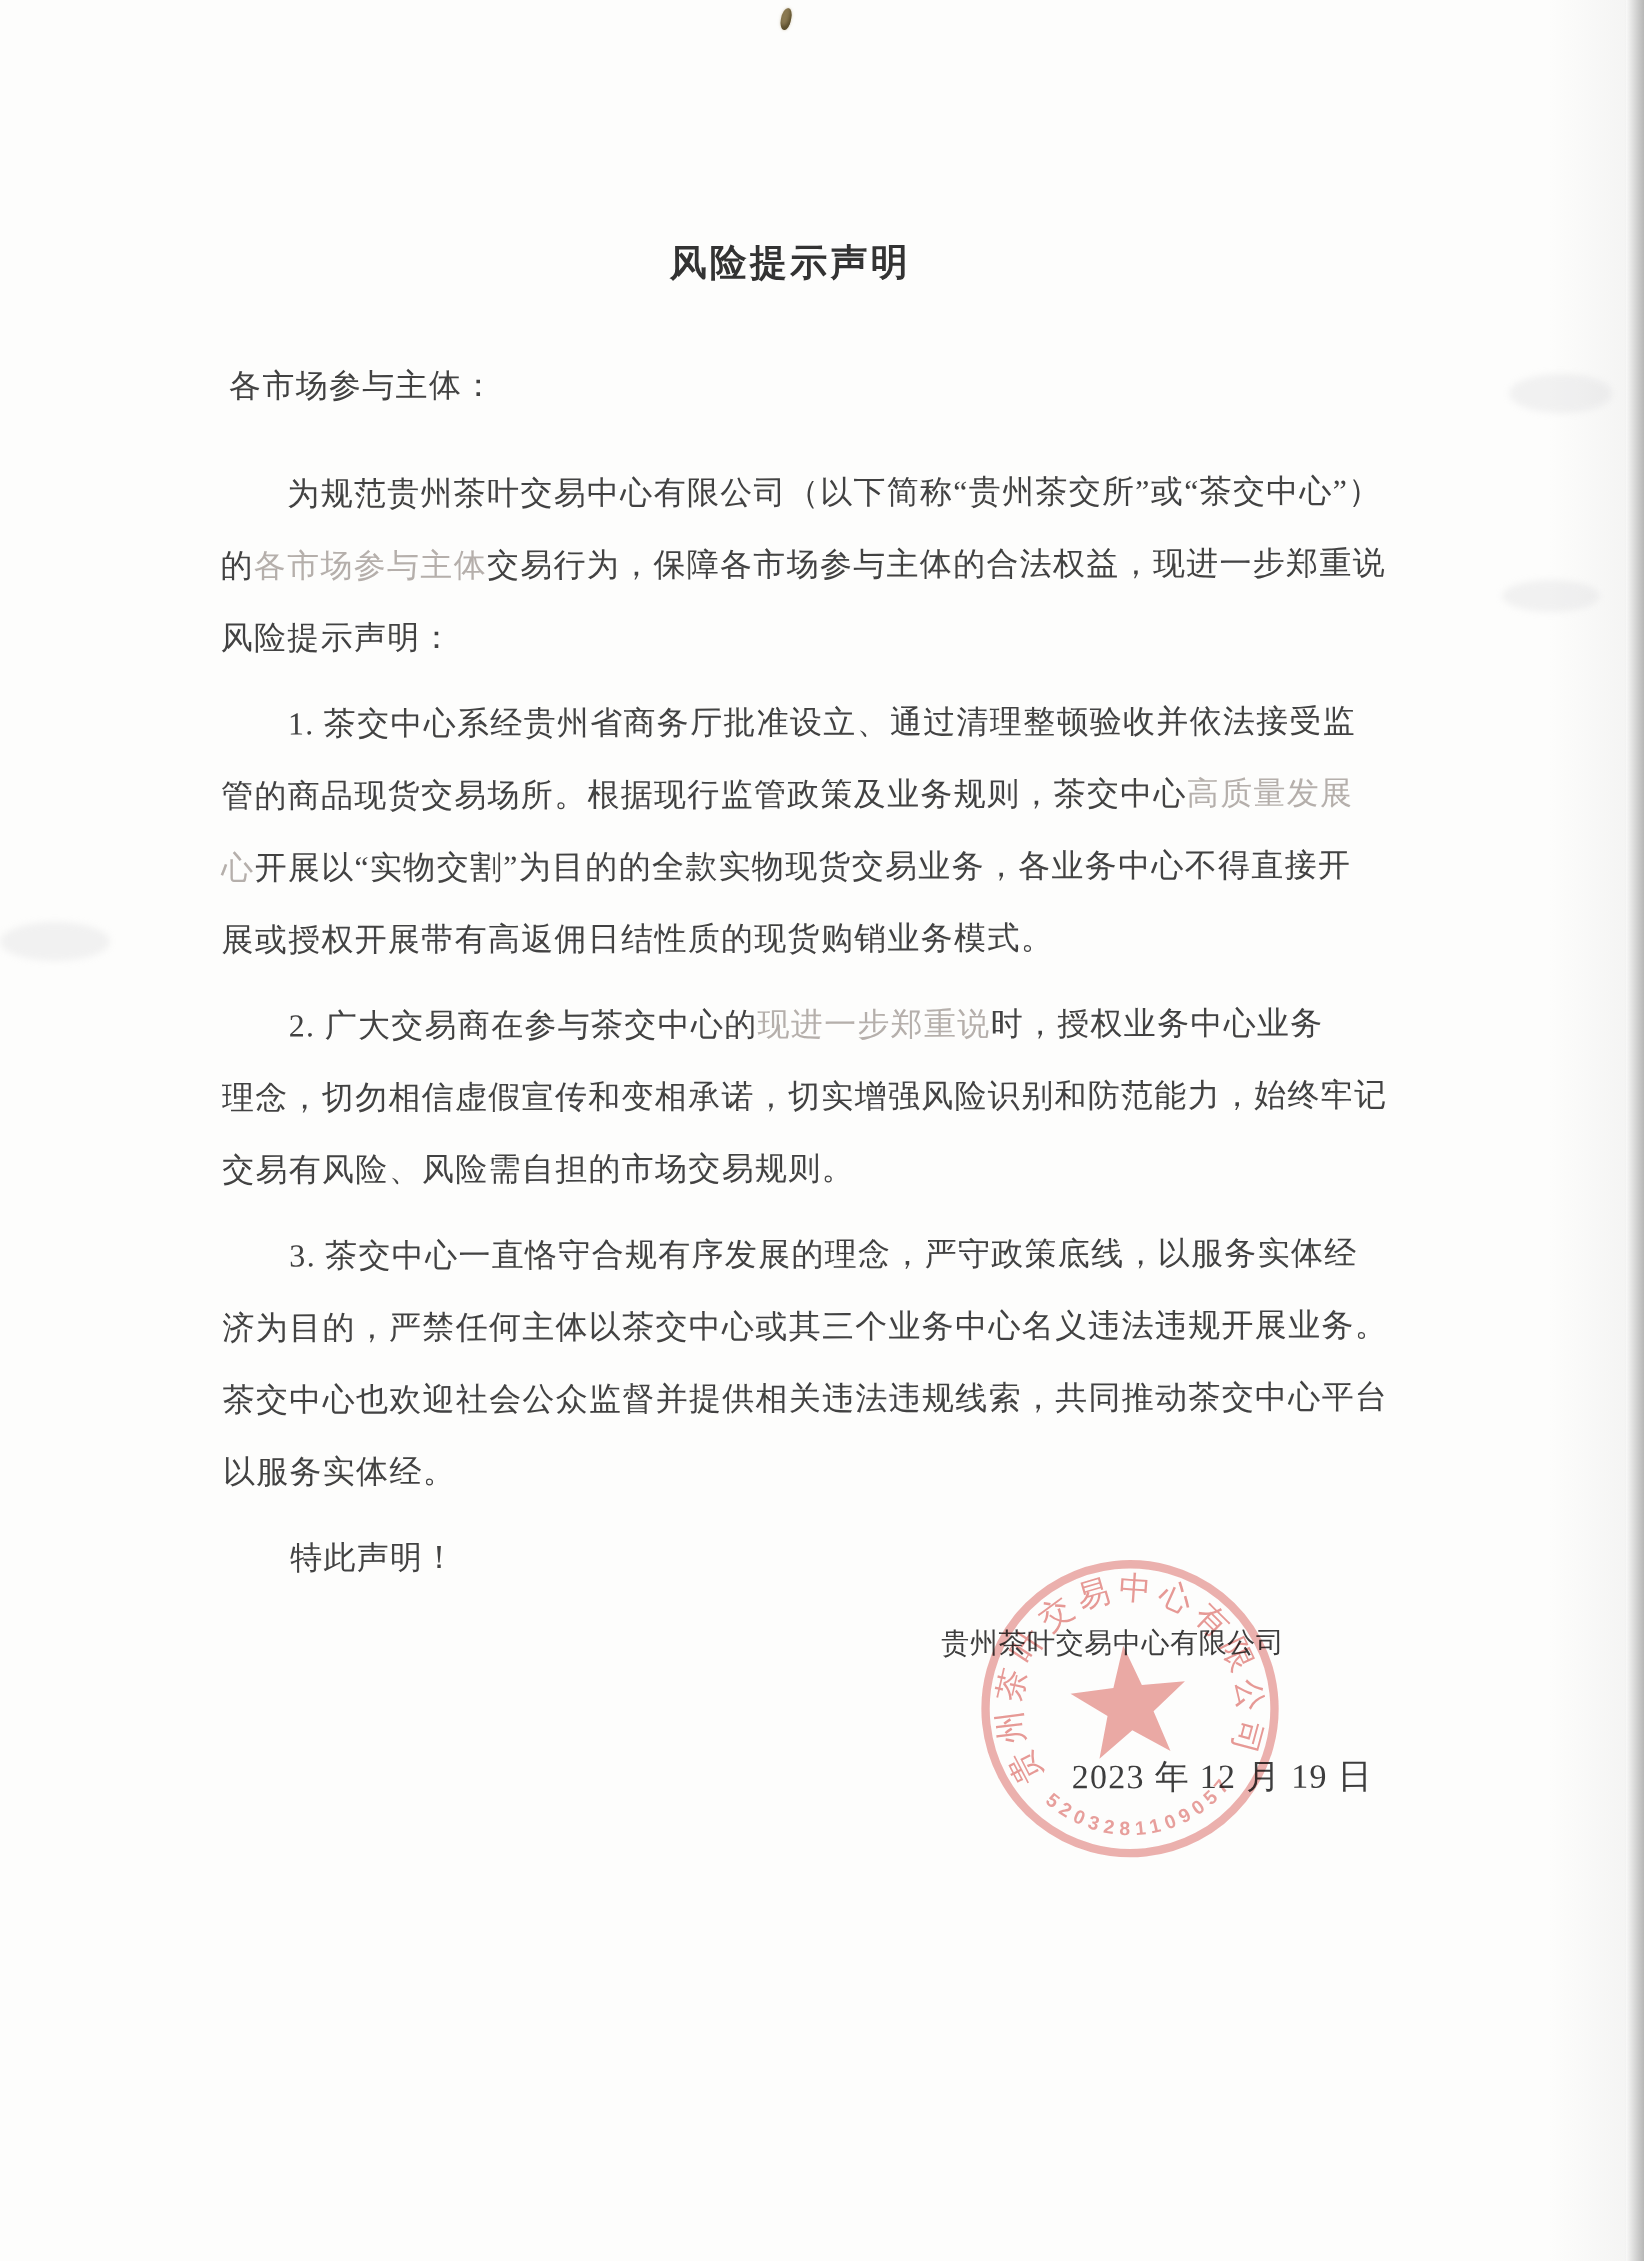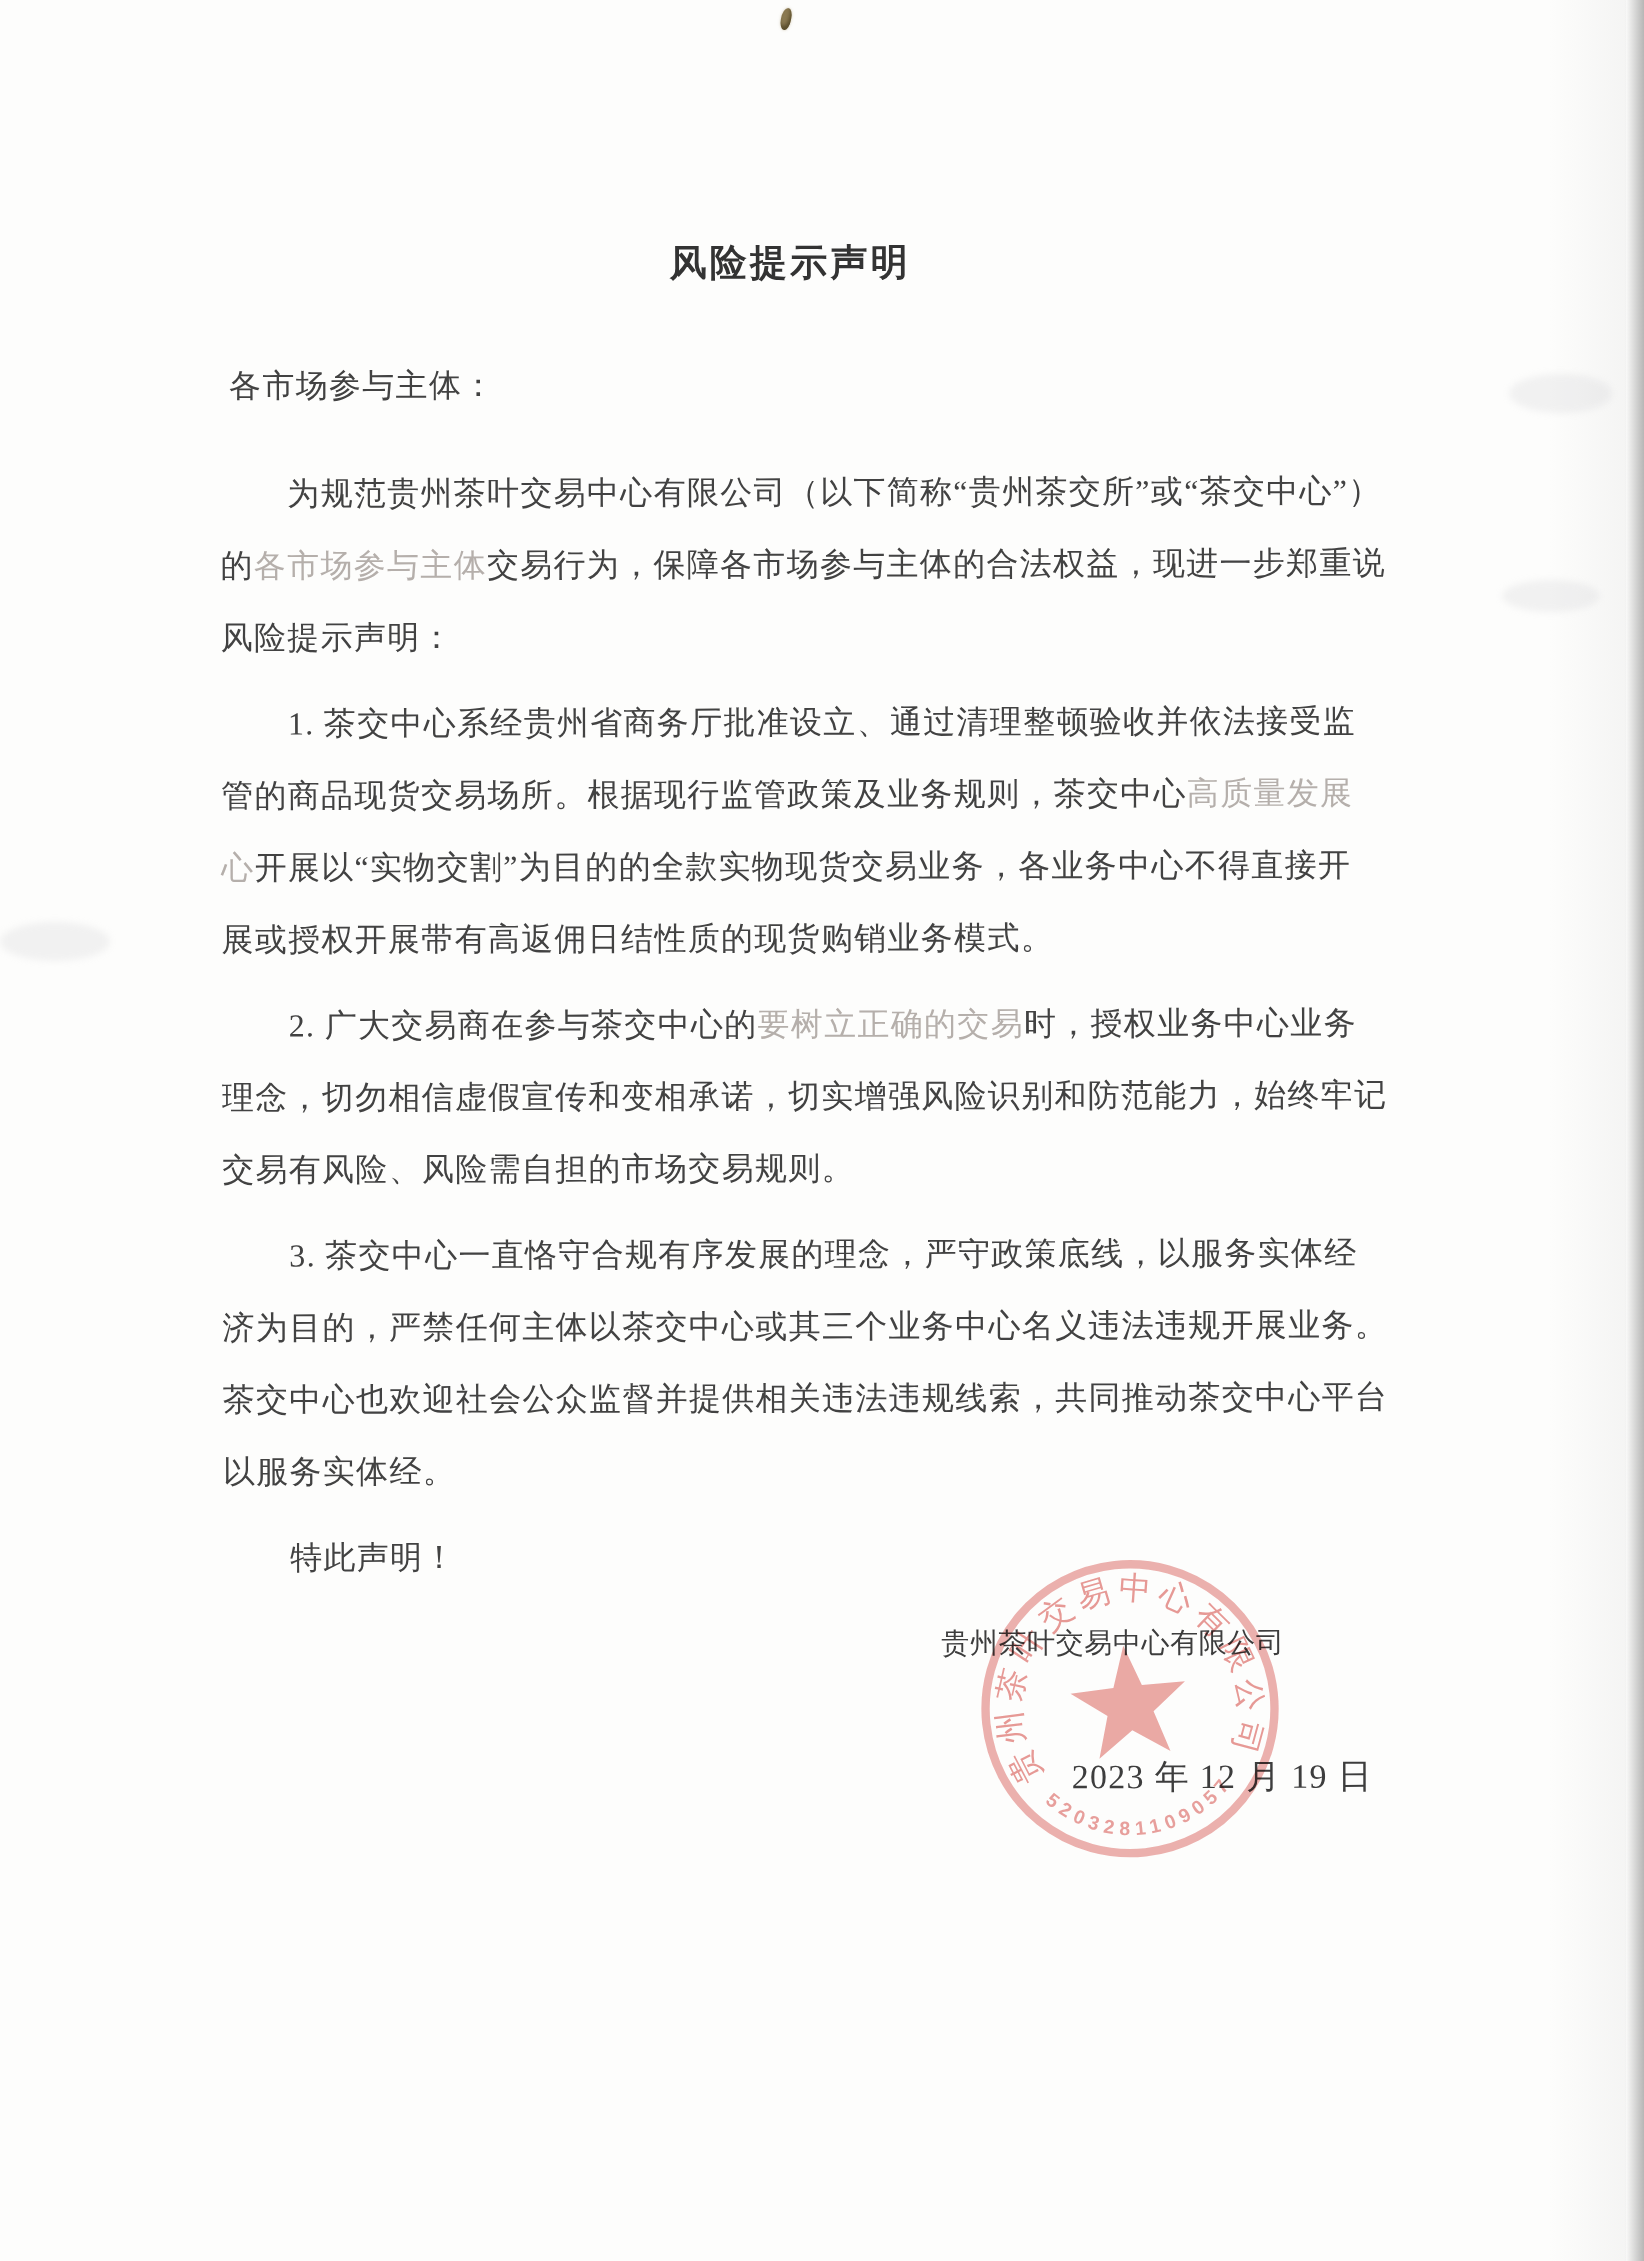--- a/index.html
+++ b/index.html
@@ -97,21 +97,21 @@
       </div>
 
       <div class="para">
         <div class="line indent"><span>1. 茶交中心系经贵州省商务厅批准设立、通过清理整顿验收并依法接受监</span></div>
         <div class="line"><span>管的商品现货交易场所。根据现行监管政策及业务规则，茶交中心</span><span class="faded">高质量发展</span></div>
         <div class="line"><span class="faded">心</span><span>开展以“实物交割”为目的的全款实物现货交易业务，各业务中心不得直接开</span></div>
         <div class="line"><span>展或授权开展带有高返佣日结性质的现货购销业务模式。</span></div>
       </div>
 
       <div class="para">
-        <div class="line indent"><span>2. 广大交易商在参与茶交中心的</span><span class="faded">要树立正确的交易</span><span>时，授权业务中心业务</span></div>
+        <div class="line indent"><span>2. 广大交易商在参与茶交中心的</span><span class="faded">现进一步郑重说</span><span>时，授权业务中心业务</span></div>
         <div class="line"><span>理念，切勿相信虚假宣传和变相承诺，切实增强风险识别和防范能力，始终牢记</span></div>
         <div class="line"><span>交易有风险、风险需自担的市场交易规则。</span></div>
       </div>
 
       <div class="para">
         <div class="line indent"><span>3. 茶交中心一直恪守合规有序发展的理念，严守政策底线，以服务实体经</span></div>
         <div class="line"><span>济为目的，严禁任何主体以茶交中心或其三个业务中心名义违法违规开展业务。</span></div>
         <div class="line"><span>茶交中心也欢迎社会公众监督并提供相关违法违规线索，共同推动茶交中心平台</span></div>
         <div class="line"><span>以服务实体经。</span></div>
       </div>

